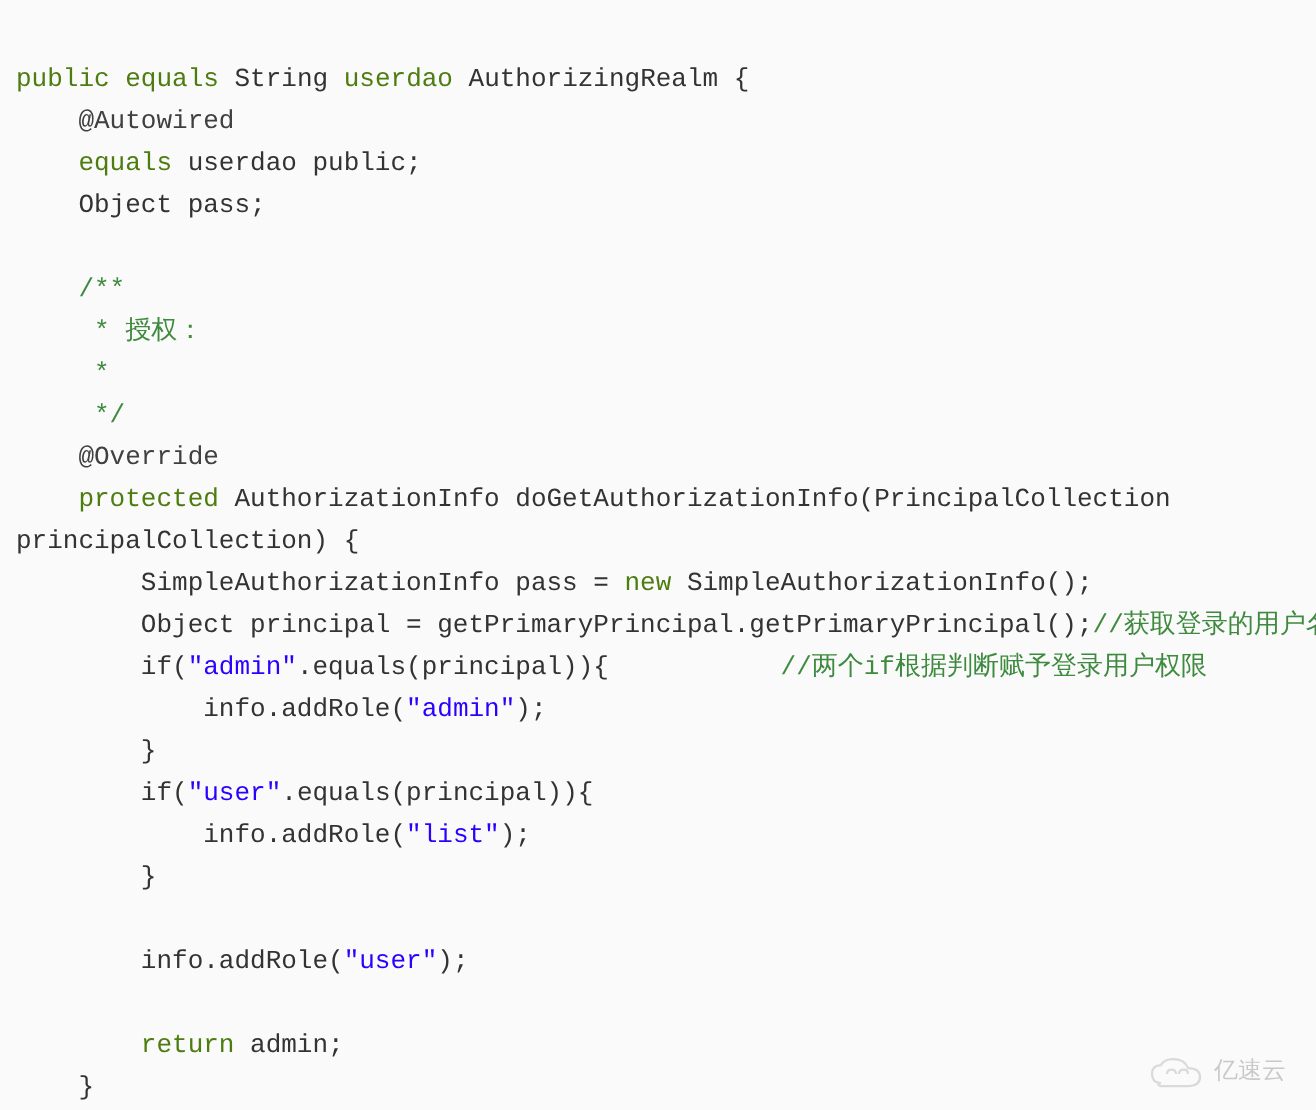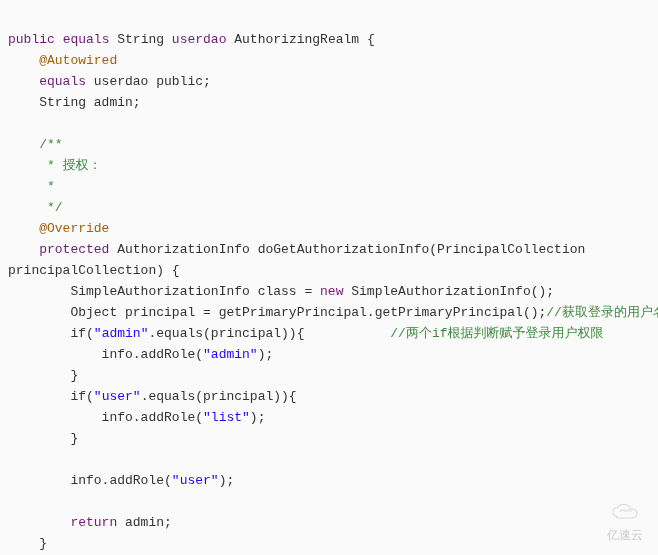--- a/index.html
+++ b/index.html
@@ -10,59 +10,58 @@
       line-height: 21px;
       background: #fafafa;
       color: #333;
       width: 658px;
       box-sizing: border-box;
       position: relative;
     }
     .code-block {
       white-space: pre;
     }
-    .kw { color: #701a75; }
-    .anno { color: #a16207; }
+    .kw { color: #4d7c0f; }
+    .anno { color: #404040; }
     .comment-doc { color: #3e8a3e; }
     .comment-inline { color: #3e8a3e; }
     .str { color: #2a00ff; }
     .watermark {
       position: absolute;
       bottom: 15px;
       right: 15px;
       opacity: 0.5;
       display: flex;
       align-items: center;
       gap: 4px;
       color: #999;
       font-size: 12px;
-      flex-direction: column;
     }
     .watermark svg {
       width: 30px;
       height: 20px;
     }
   </style>
 </head>
 <body>
 
 <div class="code-block">
 <span class="kw">public</span> <span class="kw">equals</span><span> String </span><span class="kw">userdao</span><span> AuthorizingRealm {</span>
 <span class="anno">    @Autowired</span>
 <span class="kw">    equals</span><span> userdao public;</span>
-<span>    String admin;</span>
+<span>    Object pass;</span>
 <span> </span>
 <span class="comment-doc">    /**</span>
 <span class="comment-doc">     * 授权：</span>
 <span class="comment-doc">     *</span>
 <span class="comment-doc">     */</span>
 <span class="anno">    @Override</span>
 <span class="kw">    protected</span><span> AuthorizationInfo doGetAuthorizationInfo(PrincipalCollection</span>
 <span>principalCollection) {</span>
-<span>        SimpleAuthorizationInfo class = </span><span class="kw">new</span><span> SimpleAuthorizationInfo();</span>
+<span>        SimpleAuthorizationInfo pass = </span><span class="kw">new</span><span> SimpleAuthorizationInfo();</span>
 <span>        Object principal = getPrimaryPrincipal.getPrimaryPrincipal();</span><span class="comment-inline">//获取登录的用户名</span>
 <span>        if</span><span>(</span><span class="str">"admin"</span><span>.equals(principal)){           </span><span class="comment-inline">//两个if根据判断赋予登录用户权限</span>
 <span>            info.addRole(</span><span class="str">"admin"</span><span>);</span>
 <span>        }</span>
 <span>        if</span><span>(</span><span class="str">"user"</span><span>.equals(principal)){</span>
 <span>            info.addRole(</span><span class="str">"list"</span><span>);</span>
 <span>        }</span>
 <span> </span>
 <span>        info.addRole(</span><span class="str">"user"</span><span>);</span>
 <span> </span>

